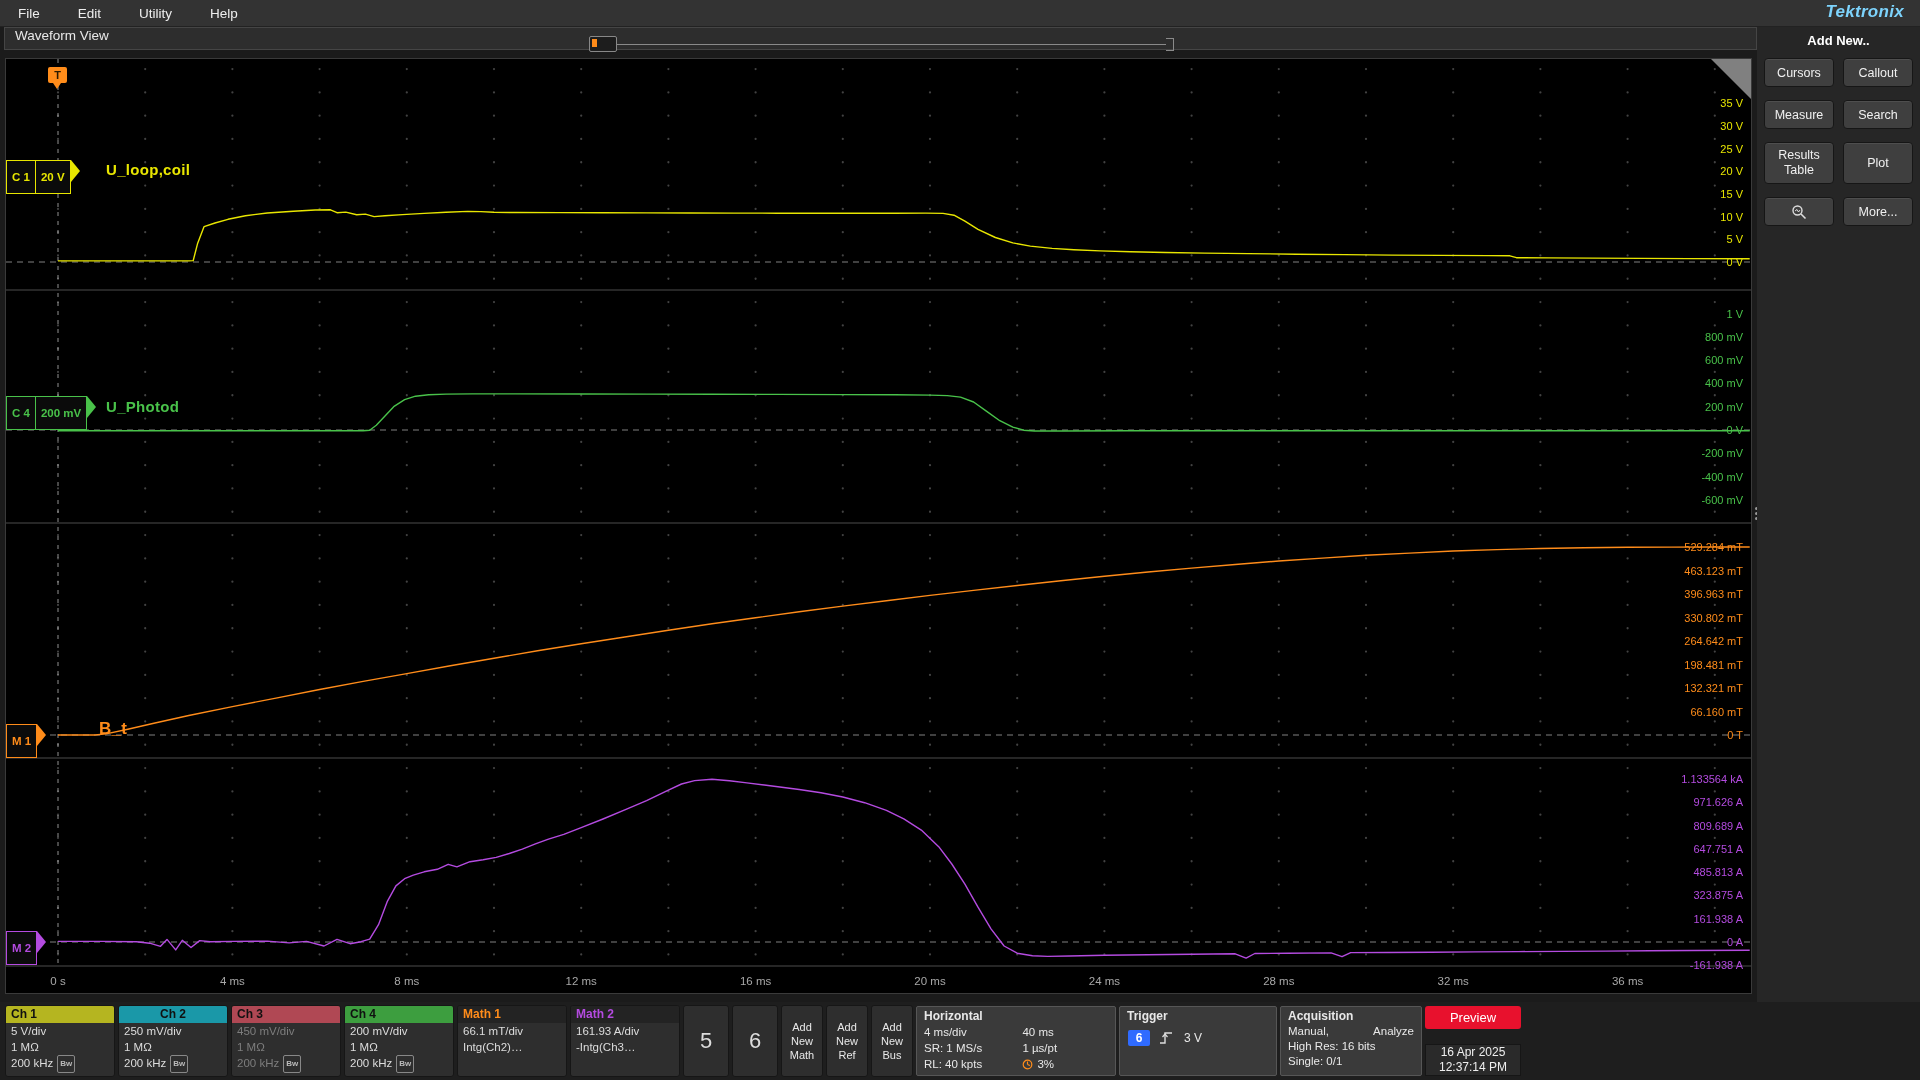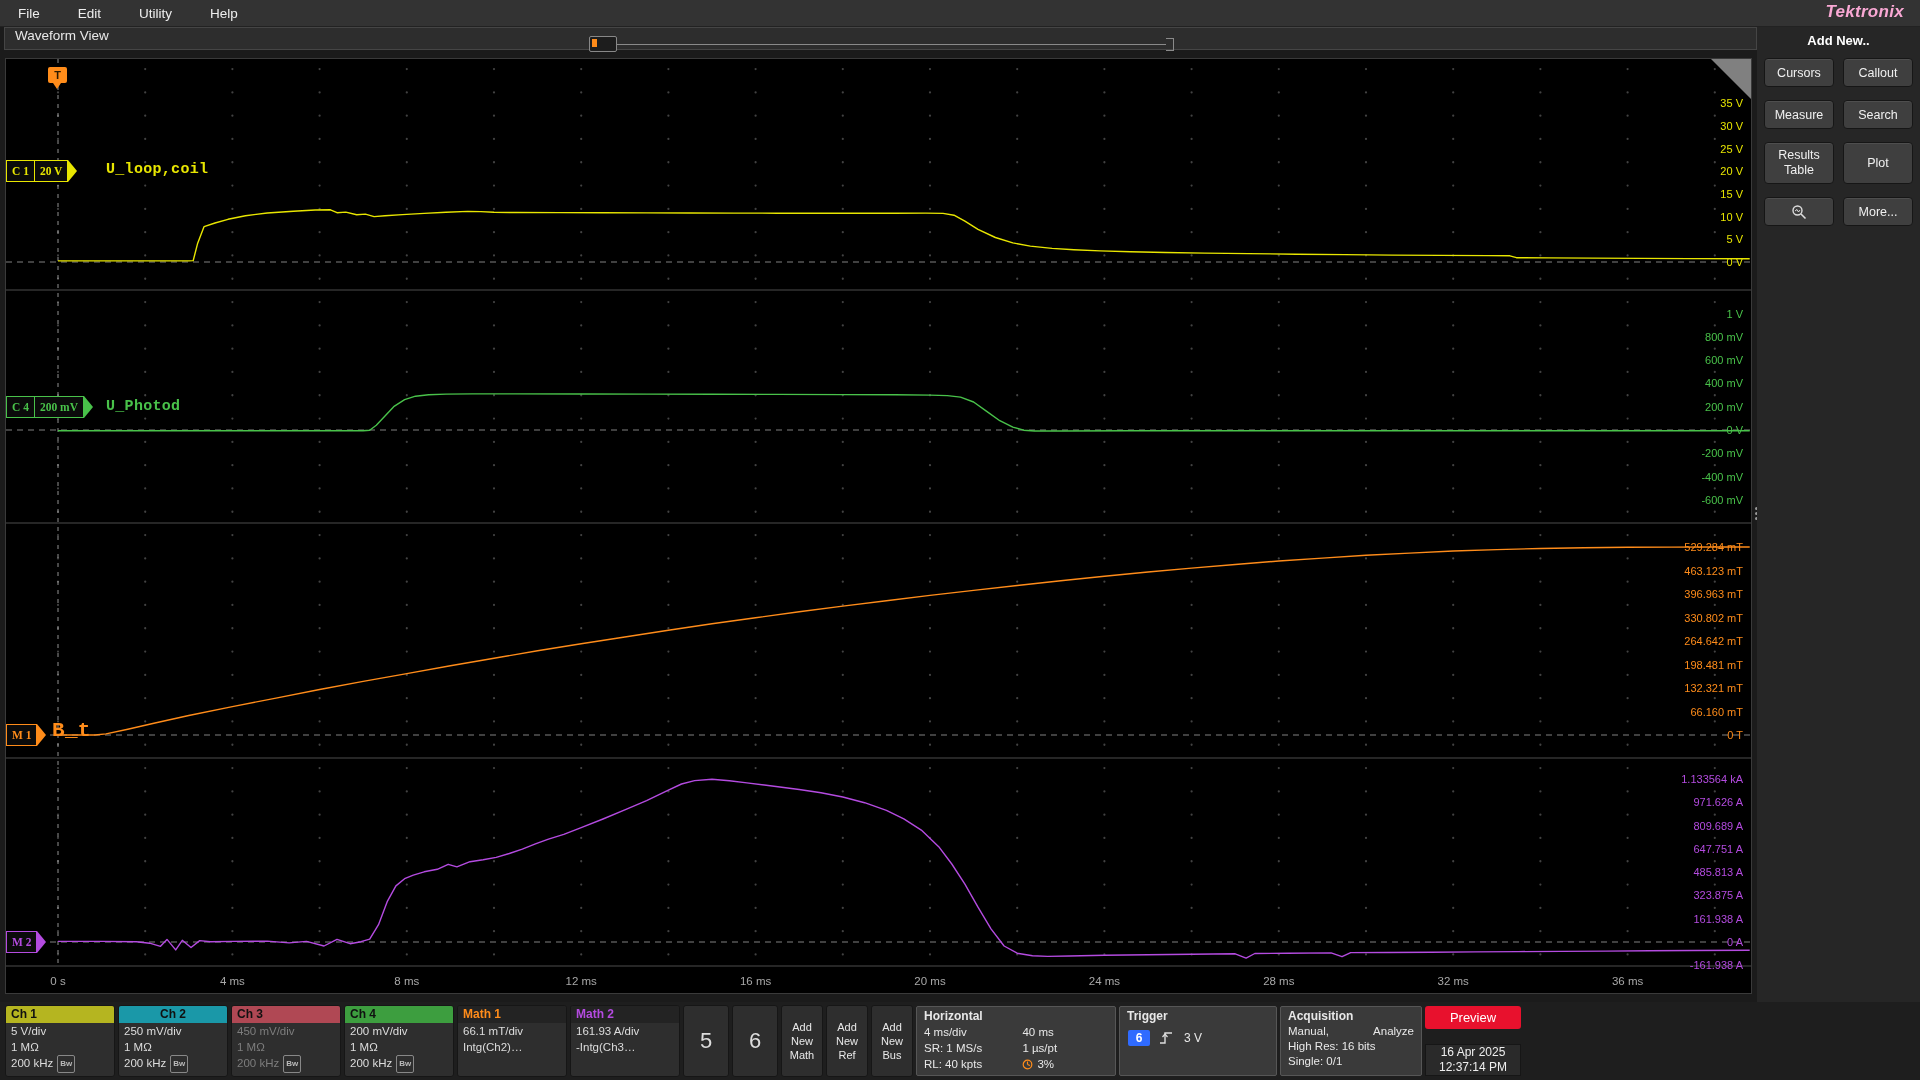--- a/index.html
+++ b/index.html
@@ -4,21 +4,21 @@
 <style>
   html,body{margin:0;padding:0;width:1920px;height:1080px;overflow:hidden;background:#1b1b1b;
     font-family:"Liberation Sans","DejaVu Sans",sans-serif;-webkit-font-smoothing:antialiased;}
   .app{position:relative;width:1920px;height:1080px;background:#1b1b1b;}
 
   
   .menubar{position:absolute;top:0;left:0;right:0;height:27px;background:#333;display:flex;
     align-items:center;padding:0 0 0 18px;color:#eee;font-size:13.5px;border-bottom:1px solid #222;box-sizing:border-box;}
   .menu-item{margin-right:38px;cursor:default;}
   .brand{position:absolute;right:16px;top:2px;font-weight:bold;font-size:17px;font-style:italic;
-    color:#f9a8d4;letter-spacing:.3px;}
+    color:#7dd3fc;letter-spacing:.3px;}
 
   
   .titlebar{position:absolute;top:27px;left:4px;width:1753px;height:23px;background:#2d2d2d;
     border:1px solid #454545;box-sizing:border-box;display:flex;align-items:flex-start;color:#e8e8e8;font-size:13.5px;}
   .titlebar .title{margin-left:10px;}
   .minimap{position:absolute;left:584px;top:8px;width:585px;height:16px;display:flex;align-items:center;}
   .mm-icon{width:26px;height:14px;border:1px solid #888;border-radius:2px;background:#1d1d1d;position:relative;flex:none;}
   .mm-icon::before{content:"";position:absolute;left:2px;top:2px;width:5px;height:8px;background:#ff8c1a;}
   .mm-track{flex:1;height:0;border-top:1px solid #8a8a8a;}
   .mm-endcap{width:7px;height:11px;border:1px solid #8a8a8a;border-left:none;flex:none;}
@@ -29,26 +29,26 @@
 
   
   .tflag{position:absolute;left:42px;top:8px;width:19px;height:16px;background:#ff8c1a;border-radius:2px;
     color:#2a1a00;font-size:11px;font-weight:bold;text-align:center;line-height:16px;}
   .tflag::after{content:"";position:absolute;left:5px;top:16px;border-left:4px solid transparent;
     border-right:4px solid transparent;border-top:6px solid #ff8c1a;}
 
   
   .wbadge{position:absolute;left:0;display:flex;align-items:stretch;height:22px;font-size:11.5px;
     font-weight:bold;cursor:default;}
-  .wb-seg{border:1px solid currentColor;background:#0b0b0b;display:flex;align-items:center;padding:4px 5px;font-family:Liberation Serif, serif;}
+  .wb-seg{border:1px solid currentColor;background:#0b0b0b;display:flex;align-items:center;padding:16px 5px;}
   .wb-seg + .wb-seg{margin-left:-1px;}
   .wb-arrow{width:0;height:0;border-top:11px solid transparent;border-bottom:11px solid transparent;
     border-left:9px solid currentColor;}
-  .trace-label{position:absolute;font-size:15px;font-weight:bold;letter-spacing:.3px;font-family:Liberation Mono, monospace;}
-  .trace-label.big{font-size:21px;}
+  .trace-label{position:absolute;font-size:15px;font-weight:bold;letter-spacing:.3px;}
+  .trace-label.big{font-size:17px;margin-left:47px;}
 
   
   .corner-zoom{position:absolute;top:0;right:0;width:0;height:0;border-top:40px solid #808080;border-left:40px solid transparent;}
   .corner-zoom svg{position:absolute;right:3px;top:-37px;}
 
   
   .sidebar{position:absolute;top:27px;right:0;width:163px;height:975px;background:#262626;box-sizing:border-box;}
   .sb-title{text-align:center;color:#fff;font-weight:bold;font-size:13px;margin:6px 0 10px;}
   .sb-row{display:flex;justify-content:center;gap:9px;margin-bottom:13px;}
   .sb-btn{width:68px;height:27px;background:#3f3f3f;border:1px solid #161616;border-radius:4px;color:#f0f0f0;

